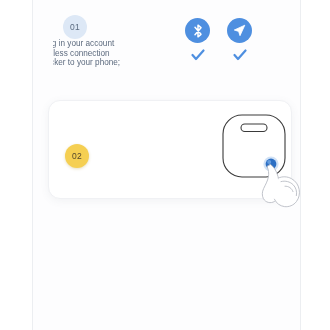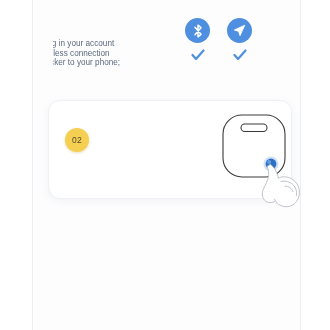--- a/index.html
+++ b/index.html
@@ -58,20 +58,21 @@
     font-family: "Liberation Sans", sans-serif;
   }
   .badge-blue {
     background: #dde8f6;
     color: #5b6b80;
   }
   .badge-yellow {
     background: #f5cf52;
     color: #54462a;
     box-shadow: 0 1px 3px rgba(180,150,40,0.30);
+    margin-top: 16px;
   }
 
   
   .step01 { position: absolute; left: 0; top: 0; width: 267px; height: 100px; }
   .badge01 { left: 30px; top: 15px; }
 
   .s1-text {
     position: absolute;
     left: 20px;
     top: 39px;
@@ -145,20 +146,21 @@
 
 <div class="page">
 
   <div class="rule rule-left"></div>
   <div class="rule rule-right"></div>
 
   <div class="column">
 
     <div class="step01">
 
+      <div class="badge badge-blue badge01">01</div>
 
       <div class="s1-text">
         <span class="line">er and log in your account</span>
         <span class="line"> your wireless connection</span>
         <span class="line">d the tracker to your phone;</span>
       </div>
 
       <div class="s1-icons">
 
         <div class="icon-col">

